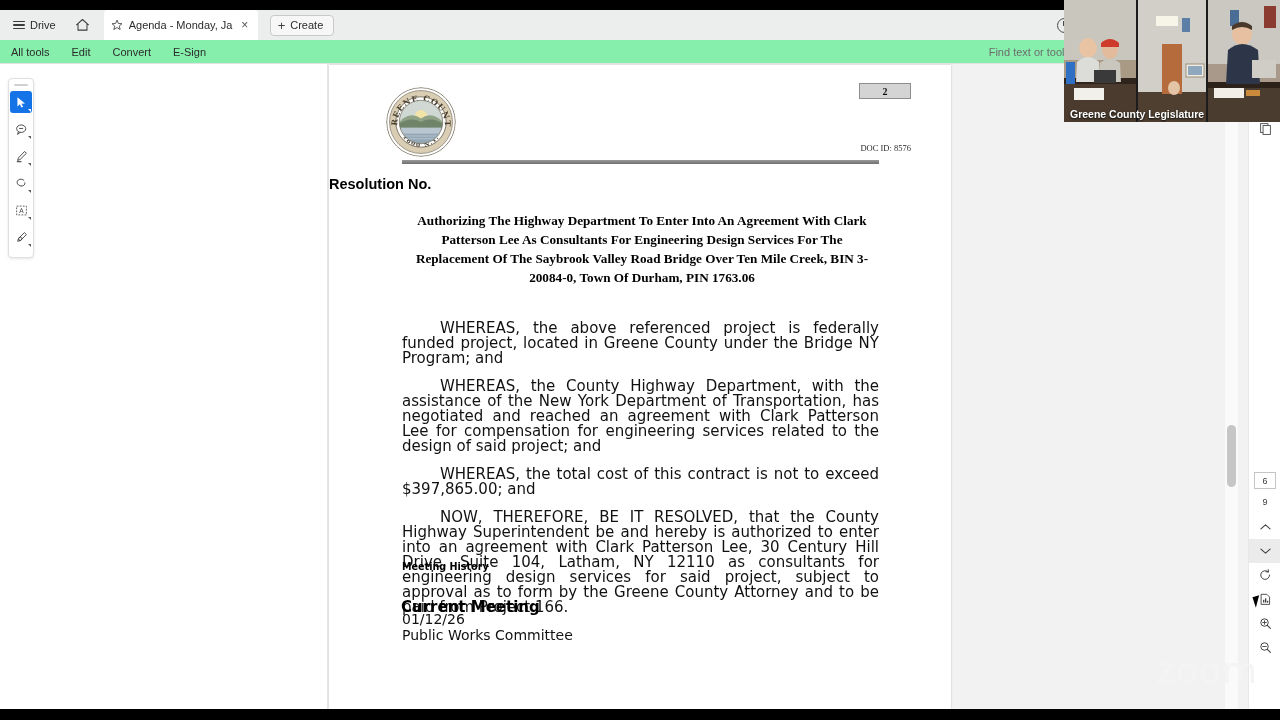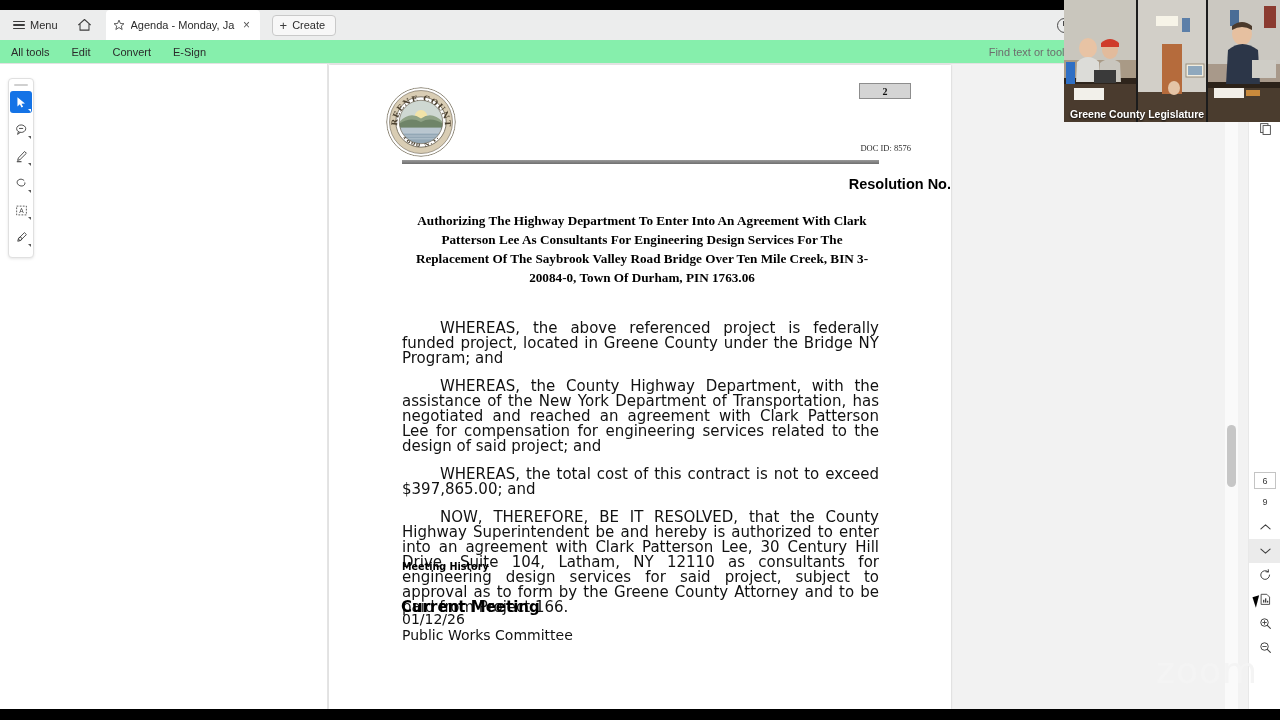--- a/index.html
+++ b/index.html
@@ -136,21 +136,21 @@
   .docid {
     position: absolute; right: 40px; top: 78px;
     font-size: 8.5px; color: #2d2d2d; font-family: "Liberation Serif", serif;
   }
   .hr-bar {
     position: absolute; left: 73px; top: 95px; width: 477px; height: 4px;
     background: linear-gradient(to bottom,#9a9a9a,#6f6f6f);
   }
   .res-no {
     position: absolute; left: 0; right: 0; top: 111px;
-    text-align: right; font-size: 14.5px; font-weight: bold; color: #000;
+    text-align: left; font-size: 14.5px; font-weight: bold; color: #000;
     font-family: "Liberation Sans", sans-serif;
   }
   .res-title {
     position: absolute; left: 80px; width: 466px; top: 146px;
     text-align: center; font-size: 13.2px; font-weight: bold;
     line-height: 19px; color: #000;
     font-family: Liberation Serif, serif;
   }
   .body-block { position: absolute; left: 73px; width: 477px; top: 256px; }
   .para {
@@ -239,21 +239,21 @@
 
   <div class="top-strip"></div>
 
   <div class="tabbar">
     <div class="menu-btn">
       <span class="hamburger">
           <i></i>
           <i></i>
           <i></i>
         </span>
-      <span>Menu</span>
+      <span>Drive</span>
     </div>
     <div class="home-btn">
       <svg width="15" height="14" viewBox="0 0 16 15">
         <path d="M8 1.6 L14.4 7.3 M8 1.6 L1.6 7.3 M3.2 6.6 V13 H12.8 V6.6" fill="none" stroke="#3c3c3c" stroke-width="1.1" stroke-linejoin="round" stroke-linecap="round"></path>
       </svg>
     </div>
     <div class="tab">
       <svg width="12" height="12" viewBox="0 0 16 16">
         <path d="M8 1.5 L9.9 6 L14.6 6.3 L11 9.4 L12.2 14 L8 11.4 L3.8 14 L5 9.4 L1.4 6.3 L6.1 6Z" fill="none" stroke="#3c3c3c" stroke-width="1.1" stroke-linejoin="round"></path>
       </svg>

